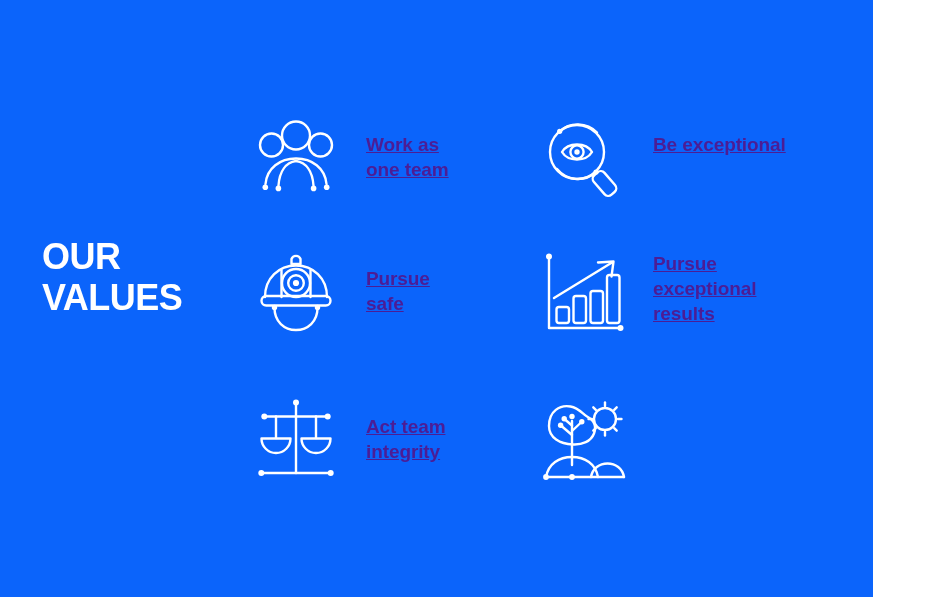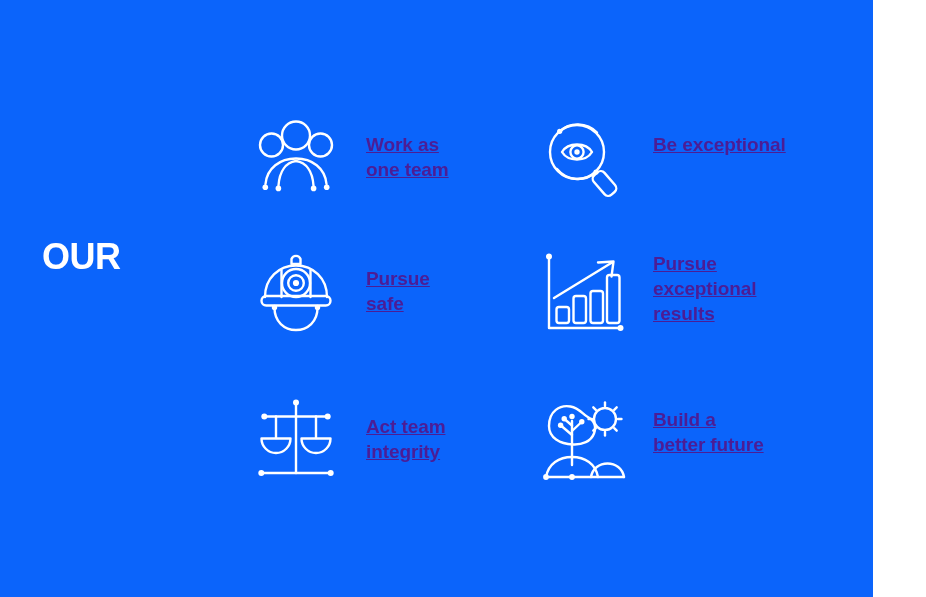--- a/index.html
+++ b/index.html
@@ -96,20 +96,21 @@
 </style>
 </head>
 <body>
 
 <div id="slide">
 
   <div id="blue-panel"></div>
 
   <div id="title-block">
     <div class="title-line">OUR</div>
+    <div class="title-line">VALUES</div>
   </div>
 
   <div id="values-grid">
 
     <div class="value-item col-a row-1">
       <span class="value-icon">
         <svg viewBox="0 0 96 96" fill="none" stroke="#ffffff" stroke-width="2.4" stroke-linecap="round" stroke-linejoin="round">
           <circle cx="48" cy="25.5" r="14"></circle>
           <circle cx="23.5" cy="35" r="11.5"></circle>
           <circle cx="72.5" cy="35" r="11.5"></circle>
@@ -224,18 +225,16 @@
           <circle cx="46.8" cy="28.7" r="2.7" fill="#ffffff" stroke="none"></circle>
           <circle cx="29.2" cy="25.7" r="2.7" fill="#ffffff" stroke="none"></circle>
           <circle cx="37" cy="23.5" r="2.7" fill="#ffffff" stroke="none"></circle>
           <path d="M11 84 C 13.5 70.5 24 64 37 64 C 50 64 60.5 70.5 63 84"></path>
           <path d="M56 84 C 57.5 75.5 64.5 70.5 72.5 70.5 C 80.5 70.5 87.5 75.5 89 84"></path>
           <path d="M11 84 H 89"></path>
           <circle cx="11" cy="84" r="2.9" fill="#ffffff" stroke="none"></circle>
           <circle cx="37" cy="84" r="2.9" fill="#ffffff" stroke="none"></circle>
         </svg>
       </span>
-      <span class="value-label lbl-top-3">Build a
-better future</span>
     </div>
 
   </div>
 </div>
 
 </body></html>

